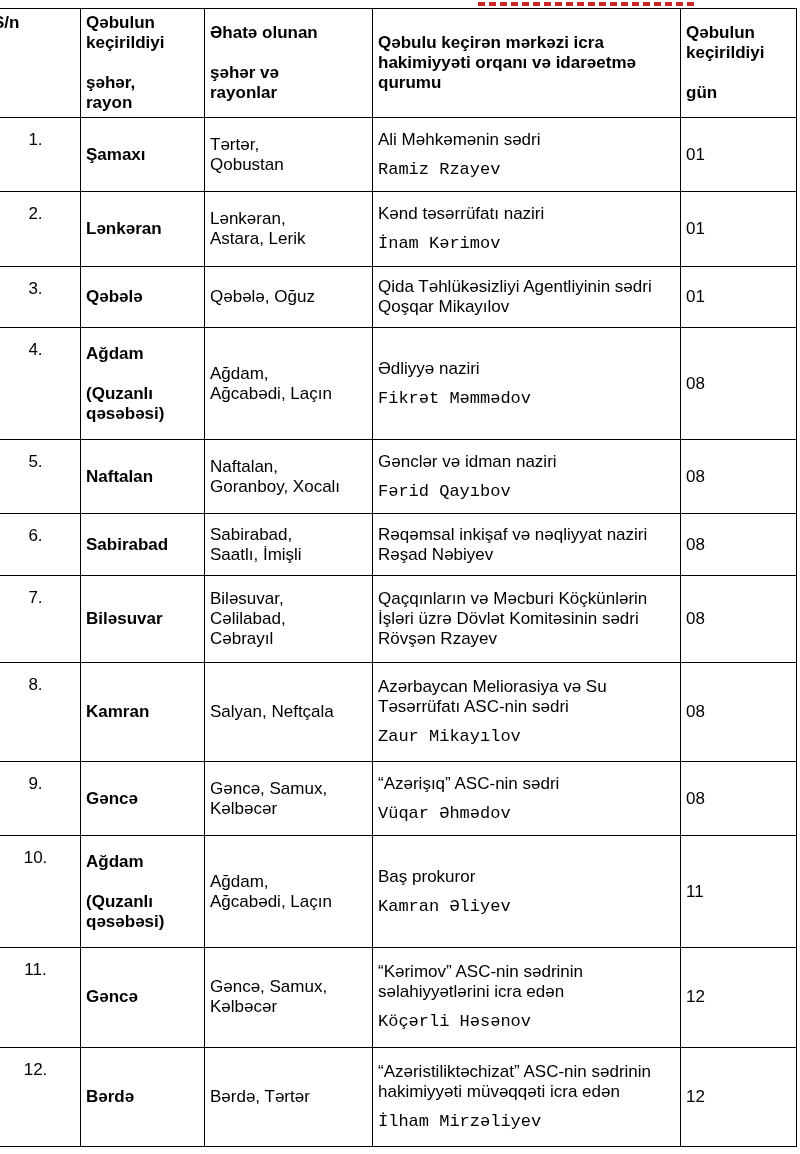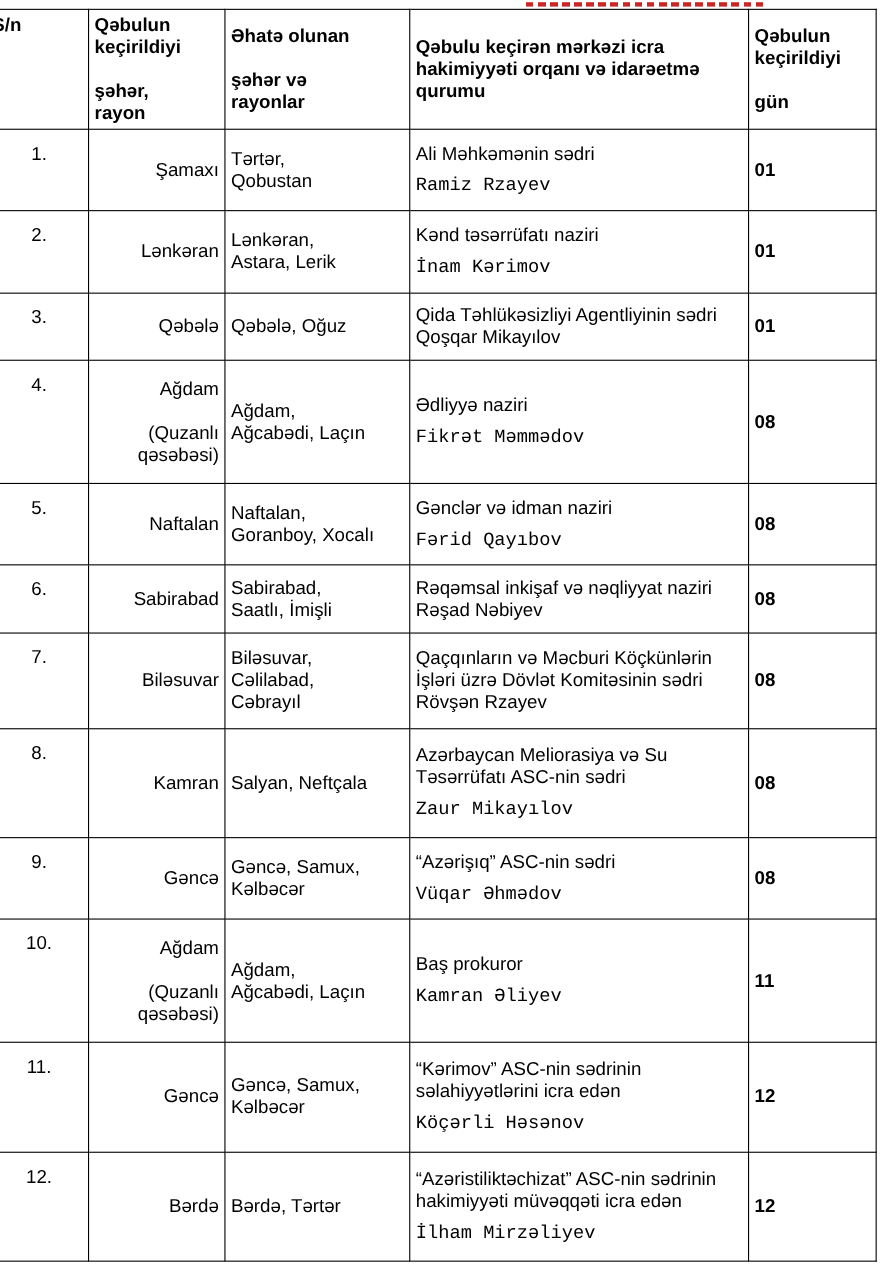--- a/index.html
+++ b/index.html
@@ -34,25 +34,25 @@
     white-space:pre-line;
   }
   .schedule th.h-n{text-align:left;padding-left:2px;vertical-align:top;}
   col.c-n{width:90px;}
   col.c-city{width:124px;}
   col.c-covered{width:168px;}
   col.c-auth{width:308px;}
   col.c-day{width:116px;}
 
   td.n{text-align:center;vertical-align:top;padding-top:12px;}
-  td.city{font-weight:normal;white-space:pre-line;text-align:right;}
+  td.city{font-weight:bold;white-space:pre-line;}
   td.covered{white-space:pre-line;}
   td.auth .title{font-weight:normal;}
   td.auth .person.stacked{display:block;margin-top:10px;font-family:Liberation Mono, monospace;}
-  td.day{font-weight:bold;}
+  td.day{font-weight:normal;}
 </style>
 </head>
 <body>
 
 <div class="sheet">
 
   <div class="top-fragment"></div>
 
   <table class="schedule">
     <colgroup>

